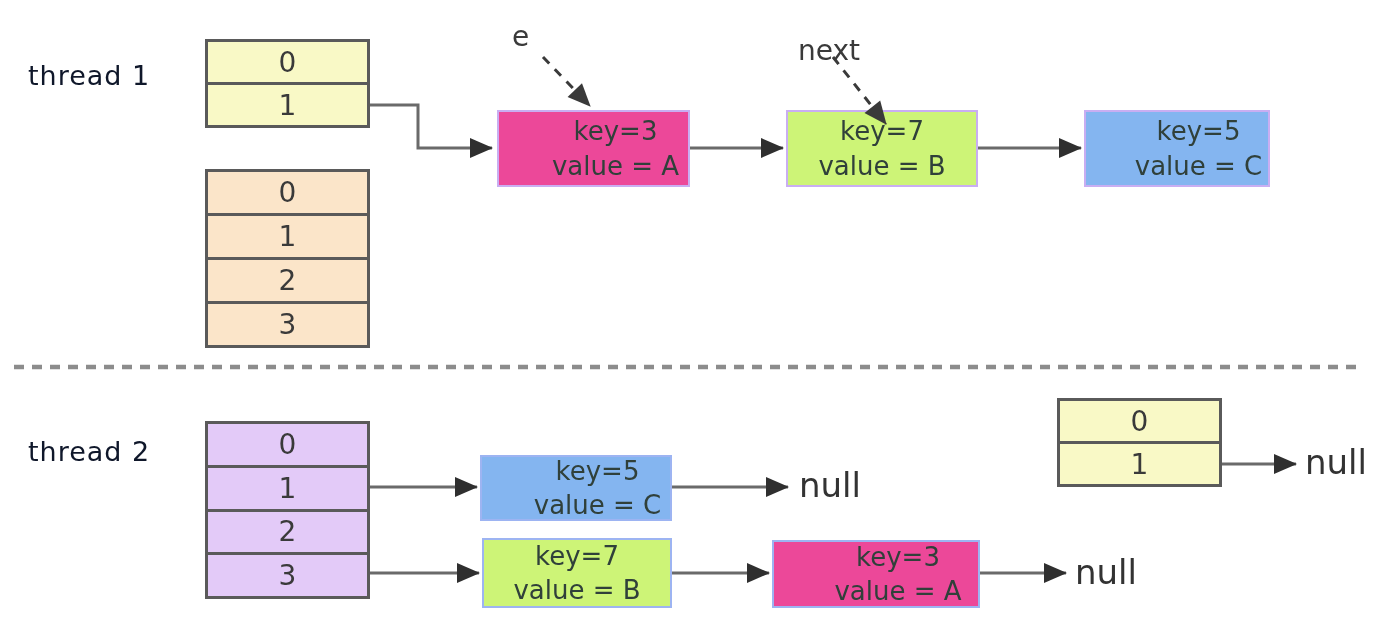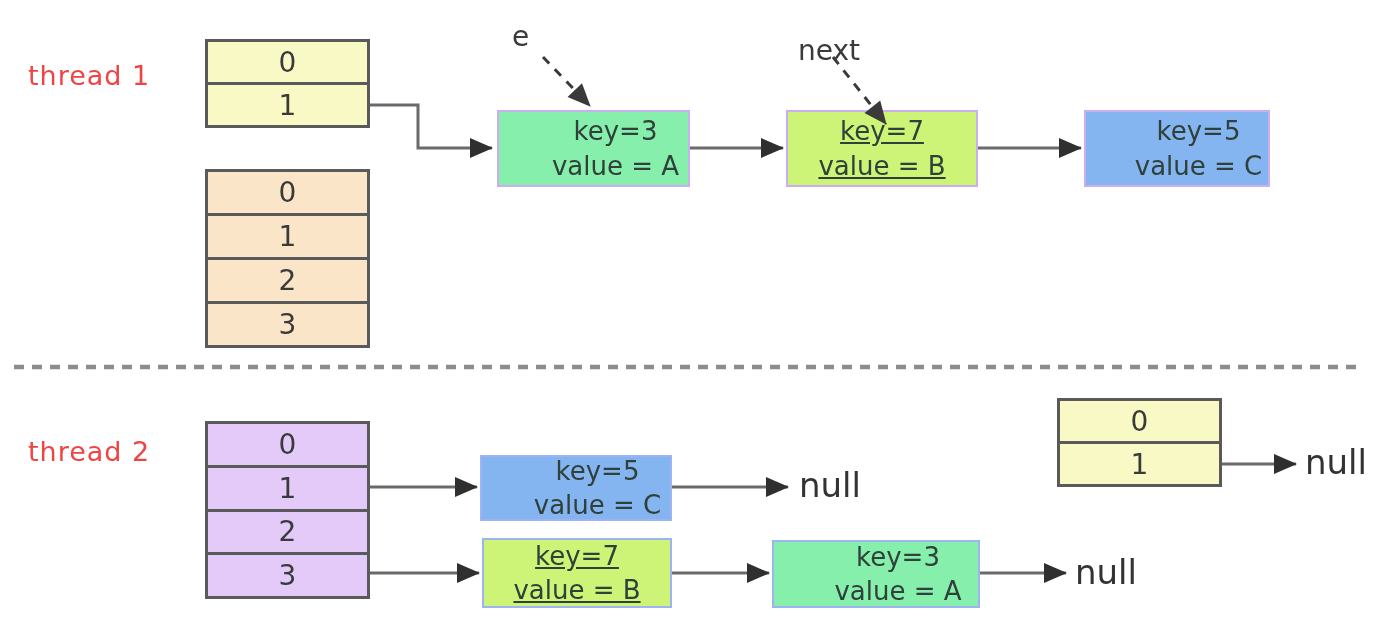--- a/index.html
+++ b/index.html
@@ -7,21 +7,21 @@
     position:relative;
     width:1388px;height:628px;
     background:#ffffff;
     font-family:"DejaVu Sans","Liberation Sans",sans-serif;
     color:#3d3d3d;
     overflow:hidden;
   }
   .thread-label{
     position:absolute;
     font-size:27px;
-    color:#ef4444;
+    color:#0f172a;
     letter-spacing:1px;
   }
   
   .arr{
     position:absolute;
     border:3px solid #5a5a5a;
     display:flex;
     flex-direction:column;
     box-sizing:border-box;
   }
@@ -46,22 +46,22 @@
     flex-direction:column;
     align-items:center;
     justify-content:center;
     font-size:26px;
     line-height:1.32;
     color:#30403a;
     text-align:center;
   }
   .node.b-purple{ border:2px solid #c9aef2; }
   .node.b-blue{ border:2px solid #9db4f2; }
-  .node.green{ background:#86efac;padding-left:44px; }
-  .node.lime{ background:#cdf477;text-decoration:underline; }
+  .node.green{ background:#ec4899;padding-left:44px; }
+  .node.lime{ background:#cdf477; }
   .node.blue{ background:#84b5f0;padding-left:43px; }
 
   .pointer-label{
     position:absolute;
     font-size:28px;
     color:#3a3a3a;
   }
   .null-label{
     position:absolute;
     font-size:34px;

